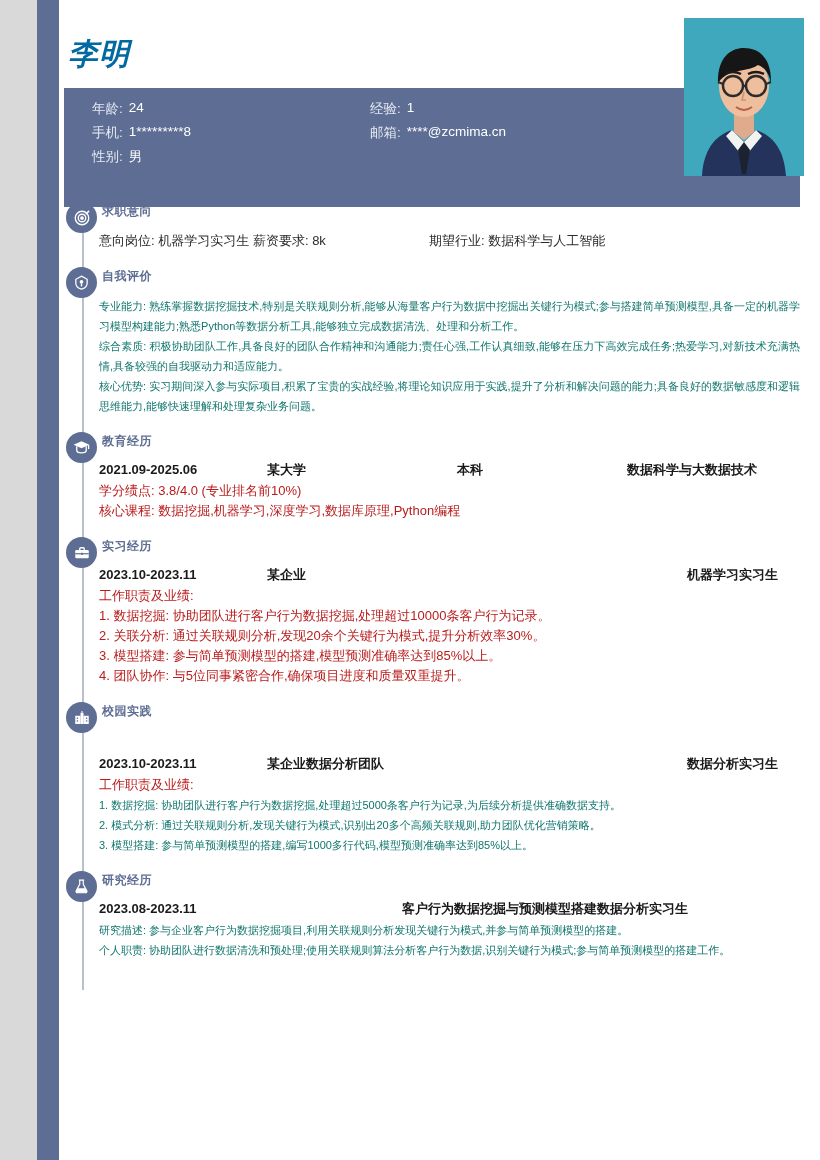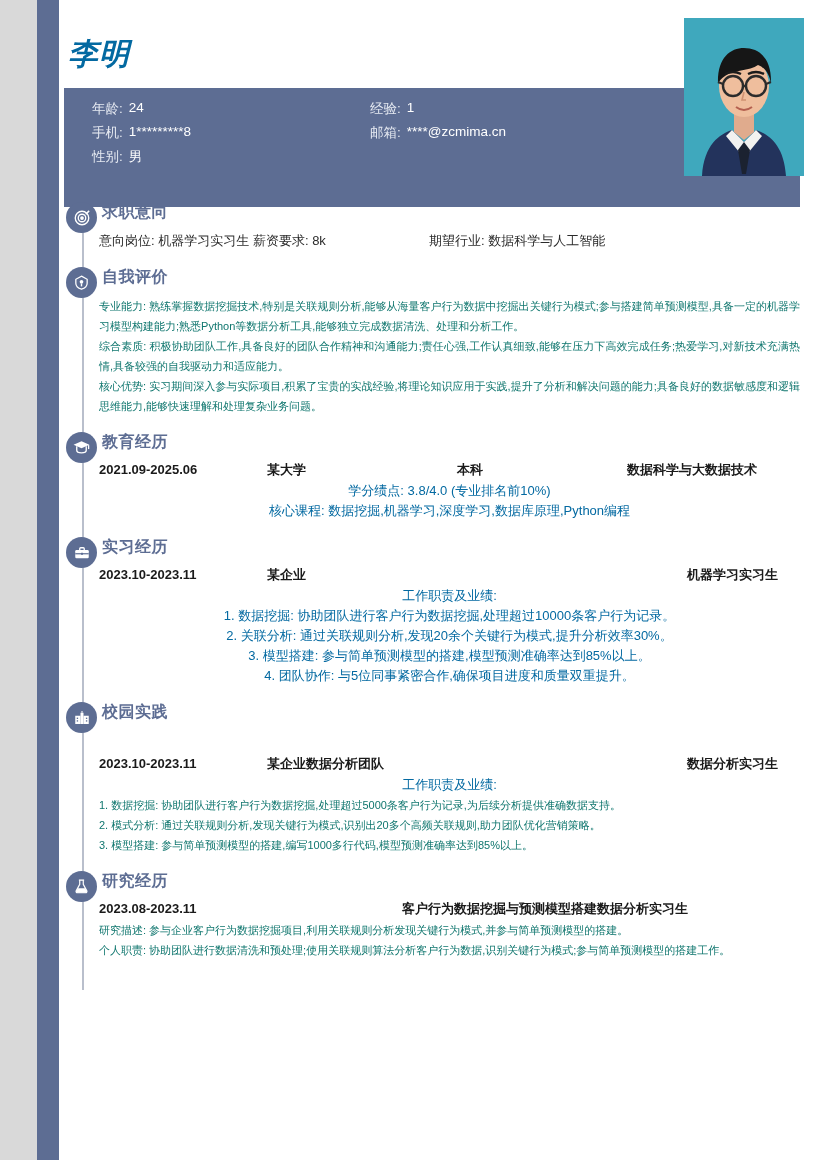--- a/index.html
+++ b/index.html
@@ -91,37 +91,37 @@
   }
   .sec-icon {
     position: absolute; left: 2px; top: 6px;
     width: 31px; height: 31px; border-radius: 50%;
     background: #5d6d93;
     display: flex; align-items: center; justify-content: center;
     z-index: 2;
   }
   .sec-icon svg { display: block; }
   .sec-title {
-    font-size: 16px; font-weight: bold; color: #5d6d93;
+    font-size: 12px; font-weight: bold; color: #5d6d93;
     line-height: 31px;
     padding-left: 6px;
     letter-spacing: 0.5px;
   }
   .sec-body {
     padding-left: 3px;
     padding-top: 4px;
     padding-bottom: 6px;
   }
 
   
   .para {
     font-size: 11px; color: #0f766e; line-height: 20px;
     text-align: justify;
   }
-  .line { font-size: 13px; color: #0369a1; line-height: 20px; text-align: center; }
+  .line { font-size: 13px; color: #b91c1c; line-height: 20px; }
 
   
   .intent-row {
     display: flex; font-size: 13px; color: #2b2b2b; line-height: 20px;
   }
   .intent-left { width: 330px; }
   .intent-right { }
 
   
   .exp-head {

